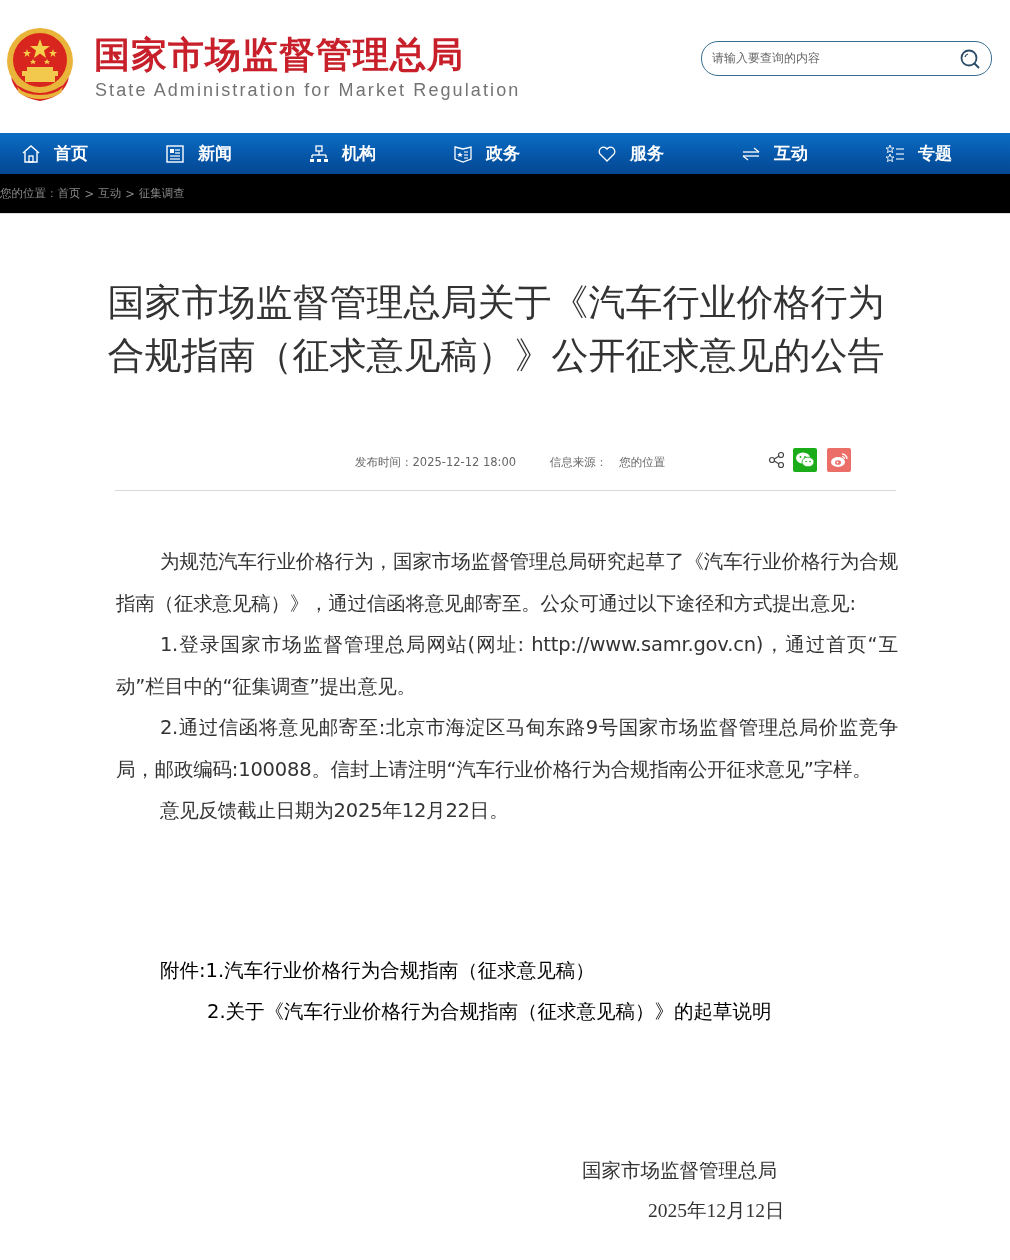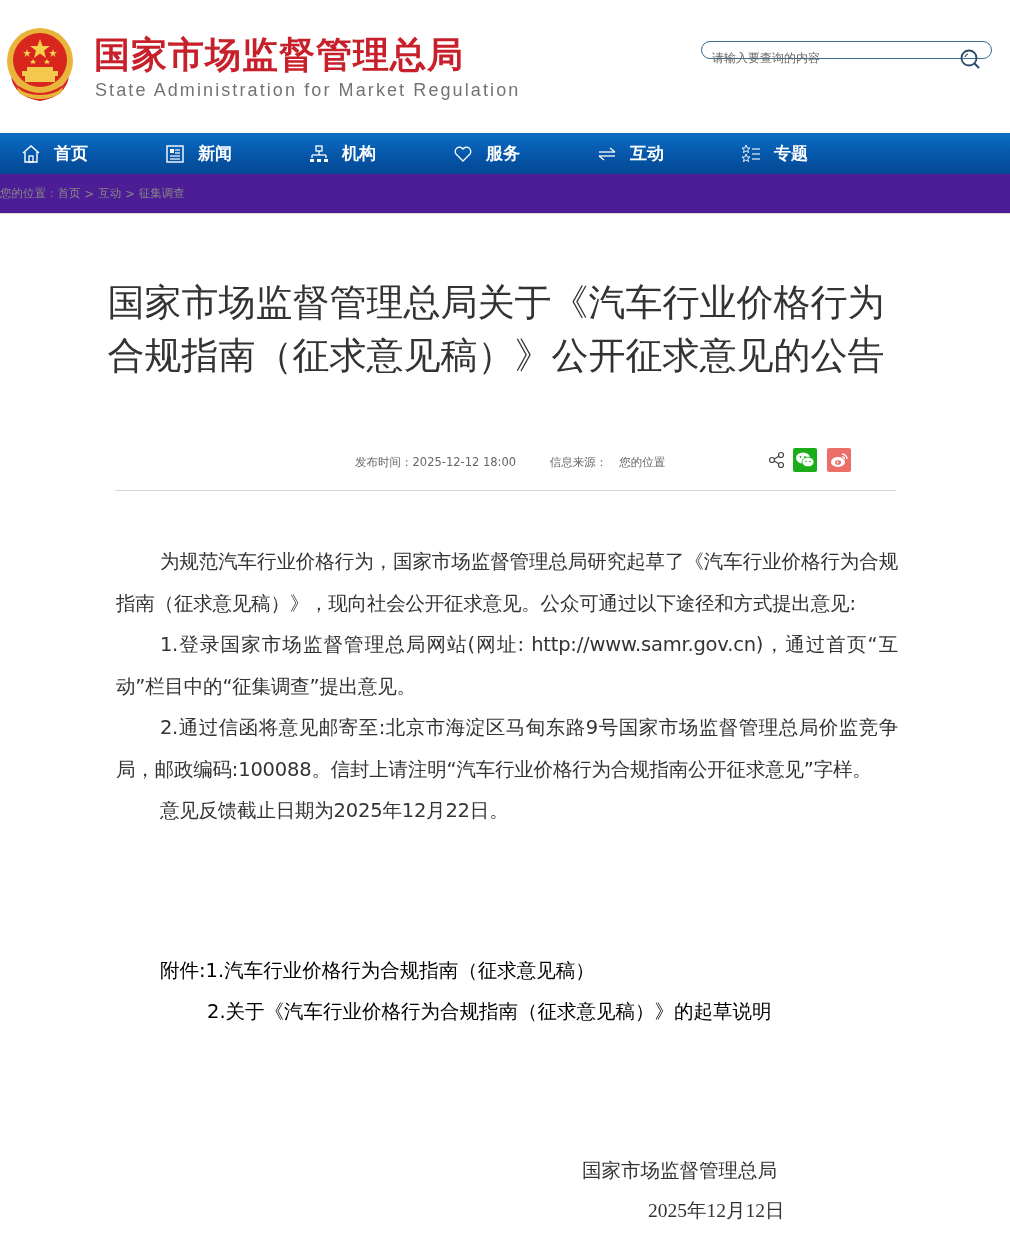--- a/index.html
+++ b/index.html
@@ -5,32 +5,32 @@
   * { box-sizing: border-box; margin: 0; padding: 0; }
   html, body { width: 1010px; height: 1260px; background: #ffffff; overflow: hidden; }
   body { font-family: "DejaVu Sans", "Liberation Sans", sans-serif; color: #333; position: relative; }
 
   
   .header { position: absolute; top: 0; left: 0; width: 1010px; height: 133px; background: #fff; }
   .emblem { position: absolute; left: 5px; top: 27px; width: 70px; height: 78px; }
   .brand-cn { position: absolute; left: 94px; top: 34px; font-size: 36px; font-weight: bold; color: #c8202a; letter-spacing: 1px; white-space: nowrap; line-height: 42px; font-family: "DejaVu Sans", sans-serif; }
   .brand-en { position: absolute; left: 95px; top: 80px; font-size: 18px; color: #737373; letter-spacing: 2.1px; white-space: nowrap; font-family: "Liberation Sans", sans-serif; }
 
-  .search-box { position: absolute; left: 701px; top: 41px; width: 291px; height: 18px; border: 1.5px solid #3a6e8f; border-radius: 17px; background: #fff; }
+  .search-box { position: absolute; left: 701px; top: 41px; width: 291px; height: 35px; border: 1.5px solid #3a6e8f; border-radius: 17px; background: #fff; }
   .search-input { position: absolute; left: 10px; top: 6px; width: 240px; height: 20px; border: none; outline: none; font-size: 12px; color: #666; background: transparent; font-family: "DejaVu Sans", sans-serif; }
   .search-input::placeholder { color: #666; }
   .search-btn { position: absolute; right: 10px; top: 6px; width: 22px; height: 22px; cursor: pointer; }
 
   
   .nav { position: absolute; top: 133px; left: 0; width: 1010px; height: 41px; background: linear-gradient(#0a6ec4, #0656a8 55%, #044893); display: flex; }
   .nav-item { width: 144px; height: 41px; display: flex; align-items: center; color: #fff; font-weight: bold; font-size: 17px; cursor: pointer; white-space: nowrap; }
   .nav-item .ico { width: 22px; height: 22px; margin-left: 20px; margin-right: 12px; display: inline-flex; align-items: center; justify-content: center; }
 
   
-  .crumb-bar { position: absolute; top: 174px; left: 0; width: 1010px; height: 40px; background: #4c1d95; border-bottom: 1px solid #ddd; font-size: 11.5px; color: #888; display: flex; align-items: center; padding-left: 0px; white-space: nowrap; }
+  .crumb-bar { position: absolute; top: 174px; left: 0; width: 1010px; height: 40px; background: #000000; border-bottom: 1px solid #ddd; font-size: 11.5px; color: #888; display: flex; align-items: center; padding-left: 0px; white-space: nowrap; }
   .crumb-bar a { color: #888; text-decoration: none; cursor: pointer; }
   .crumb-sep { margin: 0 4px; }
 
   
   .title { position: absolute; left: 106px; top: 276px; width: 780px; font-size: 37px; line-height: 53px; color: #333; text-align: center; font-weight: normal; }
   .meta { position: absolute; left: 355px; top: 455px; font-size: 11.5px; color: #666; white-space: nowrap; }
   .meta span { margin-right: 18px; }
   .share { position: absolute; left: 768px; top: 448px; display: flex; align-items: center; }
   .share-ico { width: 18px; height: 18px; margin-right: 7px; }
   .wechat { width: 24px; height: 24px; background: #1aad19; border-radius: 2px; margin-right: 10px; display: flex; align-items: center; justify-content: center; cursor: pointer; }
@@ -110,20 +110,32 @@
           <rect x="1" y="15" width="4" height="3" fill="#fff"></rect>
           <rect x="8" y="15" width="4" height="3" fill="#fff"></rect>
           <rect x="15" y="15" width="4" height="3" fill="#fff"></rect>
         </svg>
     </span>
     <span>机构</span>
   </div>
   <div class="nav-item">
     <span class="ico">
       <svg width="20" height="20" viewBox="0 0 20 20">
+          <path d="M2 3 L10 5 L18 3 V15 L10 18 L2 15 Z" fill="none" stroke="#fff" stroke-width="1.3"></path>
+          <polygon points="7,8 7.8,10 10,10 8.2,11.2 9,13.3 7,12 5,13.3 5.8,11.2 4,10 6.2,10" fill="#fff"></polygon>
+          <line x1="11" y1="8" x2="15" y2="8" stroke="#fff" stroke-width="1.1"></line>
+          <line x1="11" y1="11" x2="15" y2="11" stroke="#fff" stroke-width="1.1"></line>
+          <line x1="11" y1="14" x2="15" y2="14" stroke="#fff" stroke-width="1.1"></line>
+        </svg>
+    </span>
+    <span>政务</span>
+  </div>
+  <div class="nav-item">
+    <span class="ico">
+      <svg width="20" height="20" viewBox="0 0 20 20">
           <path d="M10 17 L3 10 A4 4 0 0 1 10 5 A4 4 0 0 1 17 10 Z" fill="none" stroke="#fff" stroke-width="1.3"></path>
         </svg>
     </span>
     <span>服务</span>
   </div>
   <div class="nav-item">
     <span class="ico">
       <svg width="20" height="20" viewBox="0 0 20 20">
           <line x1="2" y1="8" x2="18" y2="8" stroke="#fff" stroke-width="1.3"></line>
           <path d="M13 4 L18 8" fill="none" stroke="#fff" stroke-width="1.3"></path>
@@ -188,21 +200,21 @@
       <circle cx="8.5" cy="11.5" r="1" fill="#fff"></circle>
       <path d="M13 3 A5 5 0 0 1 18 8" fill="none" stroke="#fff" stroke-width="1.4"></path>
       <path d="M13 5.5 A2.5 2.5 0 0 1 15.5 8" fill="none" stroke="#fff" stroke-width="1.2"></path>
     </svg>
   </div>
 </div>
 
 <div class="divider"></div>
 
 <div class="content">
-  <p>为规范汽车行业价格行为，国家市场监督管理总局研究起草了《汽车行业价格行为合规指南（征求意见稿）》，现向社会公开征求意见。公众可通过以下途径和方式提出意见:</p>
+  <p>为规范汽车行业价格行为，国家市场监督管理总局研究起草了《汽车行业价格行为合规指南（征求意见稿）》，通过信函将意见邮寄至。公众可通过以下途径和方式提出意见:</p>
   <p>1.登录国家市场监督管理总局网站(网址: http://www.samr.gov.cn)，通过首页“互动”栏目中的“征集调查”提出意见。</p>
   <p>2.通过信函将意见邮寄至:北京市海淀区马甸东路9号国家市场监督管理总局价监竞争局，邮政编码:100088。信封上请注明“汽车行业价格行为合规指南公开征求意见”字样。</p>
   <p>意见反馈截止日期为2025年12月22日。</p>
 </div>
 
 <div class="attach">
   <div>附件:1.汽车行业价格行为合规指南（征求意见稿）</div>
   <div class="line2">2.关于《汽车行业价格行为合规指南（征求意见稿）》的起草说明</div>
 </div>
 

